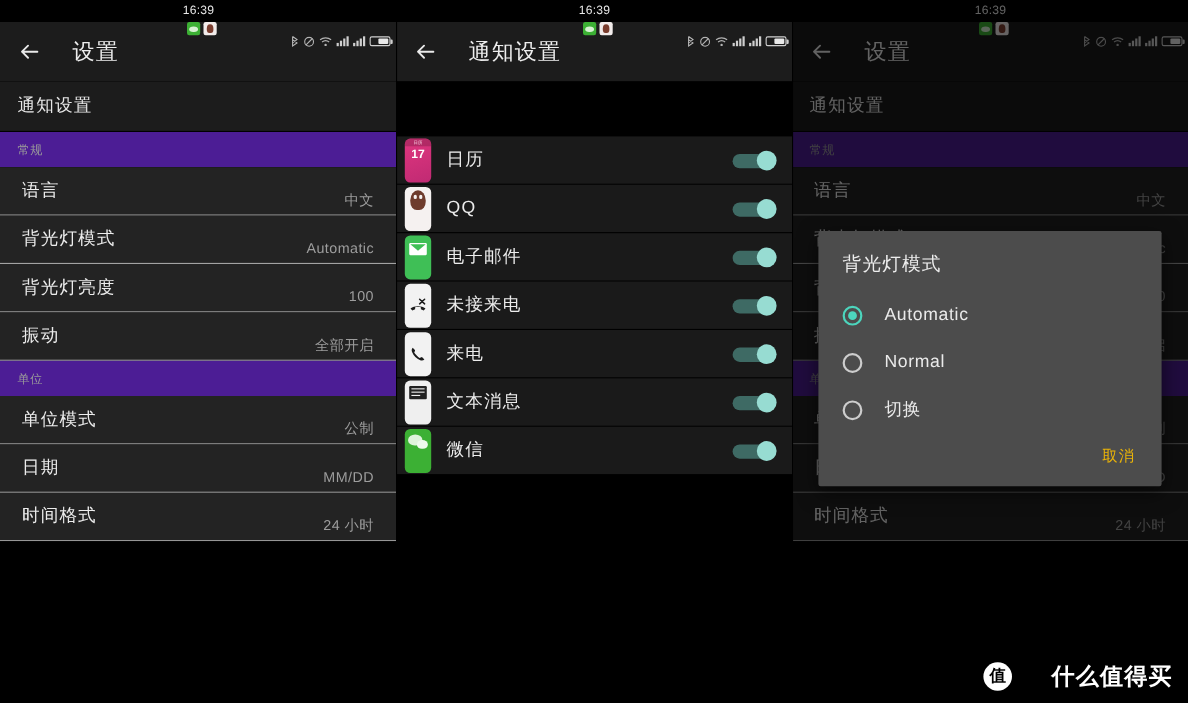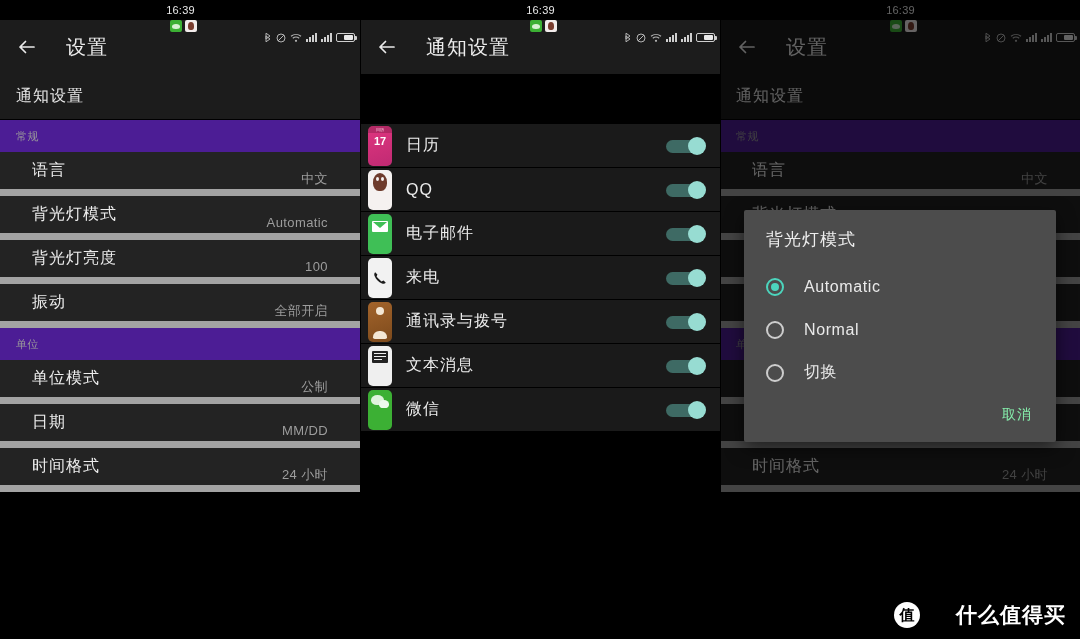--- a/index.html
+++ b/index.html
@@ -179,23 +179,23 @@
     color: #9a9a9a;
     font-size: 11px;
     letter-spacing: 0.5px;
   }
   .setting-row {
     height: 44px;
     background: #232323;
     display: flex;
     align-items: center;
     justify-content: space-between;
-    padding: 0 32px;
-    box-sizing: border-box;
-    border-bottom: 7px solid #a3a3a3;
+    padding: 0 20px;
+    box-sizing: border-box;
+    border-bottom: 1px solid #a3a3a3;
   }
   .setting-row .s-label {
     color: #ececec;
     font-size: 16px;
     letter-spacing: 1px;
   }
   .setting-row .s-value {
     color: #9d9d9d;
     font-size: 13px;
     letter-spacing: 0.4px;
@@ -376,21 +376,21 @@
     color: #eaeaea;
     font-size: 16px;
     letter-spacing: 0.6px;
   }
   .dialog-actions {
     display: flex;
     justify-content: flex-end;
     padding: 8px 22px 10px 22px;
   }
   .dialog-btn {
-    color: #86efac;
+    color: #eab308;
     font-size: 14px;
     letter-spacing: 1px;
     cursor: pointer;
     background: none;
     border: none;
     padding: 4px 2px;
     font-family: inherit;
   }
 
   
@@ -603,45 +603,47 @@
         <span class="app-icon ic-mail">
             <span class="env"></span>
           </span>
         <span class="n-label">电子邮件</span>
         <span class="toggle">
             <span class="track"></span>
             <span class="thumb"></span>
           </span>
       </div>
 
+      <div class="notif-row">
+        <span class="app-icon ic-missed">
+          <svg width="18" height="18" viewBox="0 0 18 18">
+            <path d="M2.2 11.5 C5.5 8.6 12.5 8.6 15.8 11.5 L14.2 13.3 L11.6 12.2 L11.6 10.3 C10.1 9.9 7.9 9.9 6.4 10.3 L6.4 12.2 L3.8 13.3 Z" fill="#1c1c1c"></path>
+            <path d="M10.5 3 L15 7.2 M15 3 L10.5 7.2" stroke="#1c1c1c" stroke-width="1.4" stroke-linecap="round"></path>
+          </svg>
+        </span>
+        <span class="n-label">未接来电</span>
+        <span class="toggle">
+            <span class="track"></span>
+            <span class="thumb"></span>
+          </span>
+      </div>
 
       <div class="notif-row">
         <span class="app-icon ic-missed">
           <svg width="16" height="16" viewBox="0 0 16 16">
             <path d="M3.2 2.2 C2.2 3.2 2 4.6 2.6 6 C4 9.4 6.6 12 10 13.4 C11.4 14 12.8 13.8 13.8 12.8 L11.6 10.6 L9.4 11.4 C8 10.4 5.6 8 4.6 6.6 L5.4 4.4 Z" fill="#1c1c1c"></path>
           </svg>
         </span>
         <span class="n-label">来电</span>
         <span class="toggle">
             <span class="track"></span>
             <span class="thumb"></span>
           </span>
       </div>
 
-      <div class="notif-row">
-        <span class="app-icon ic-contacts">
-          <span class="cperson"></span>
-            <span class="cbody"></span>
-        </span>
-        <span class="n-label">通讯录与拨号</span>
-        <span class="toggle">
-            <span class="track"></span>
-            <span class="thumb"></span>
-          </span>
-      </div>
 
       <div class="notif-row">
         <span class="app-icon ic-sms">
           <span class="bub">
               <i></i>
               <i></i>
               <i></i>
             </span>
         </span>
         <span class="n-label">文本消息</span>

